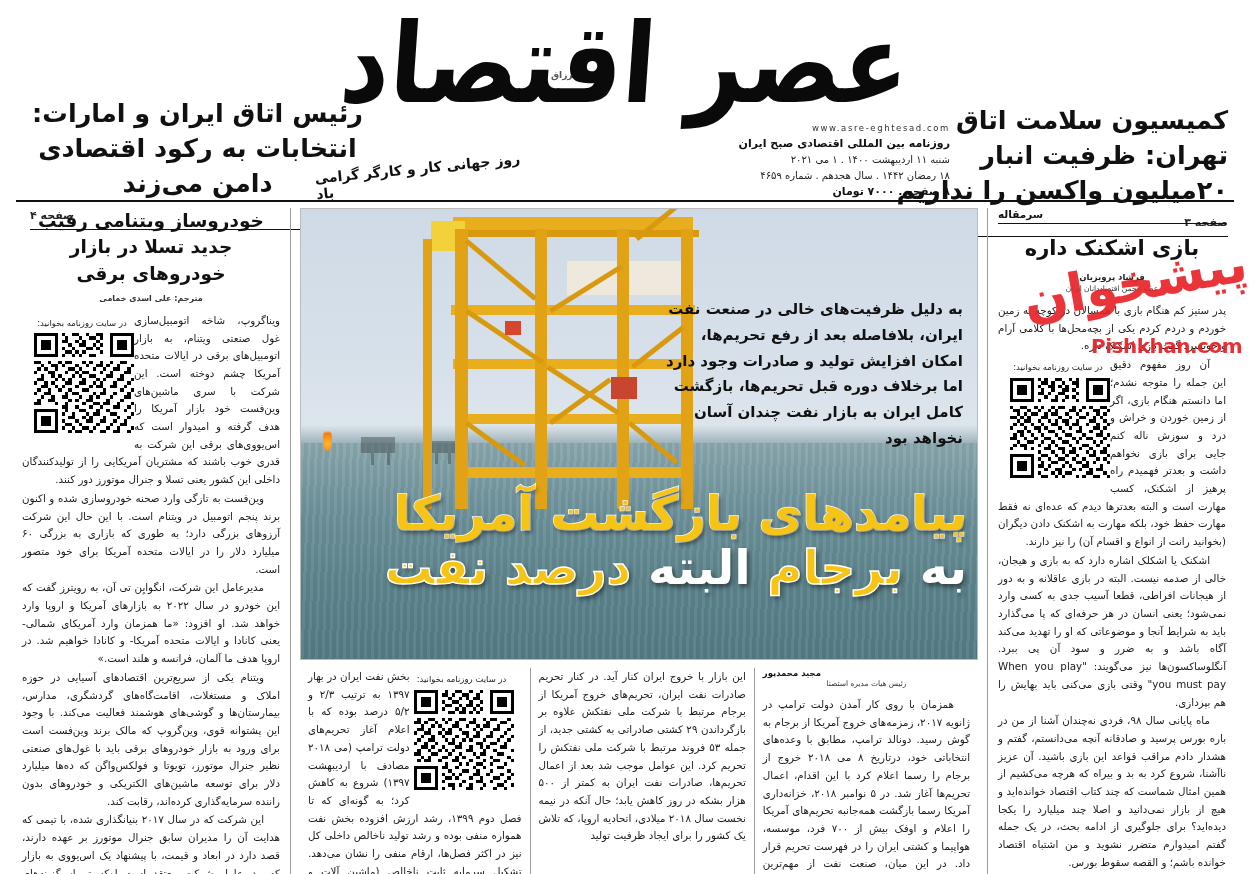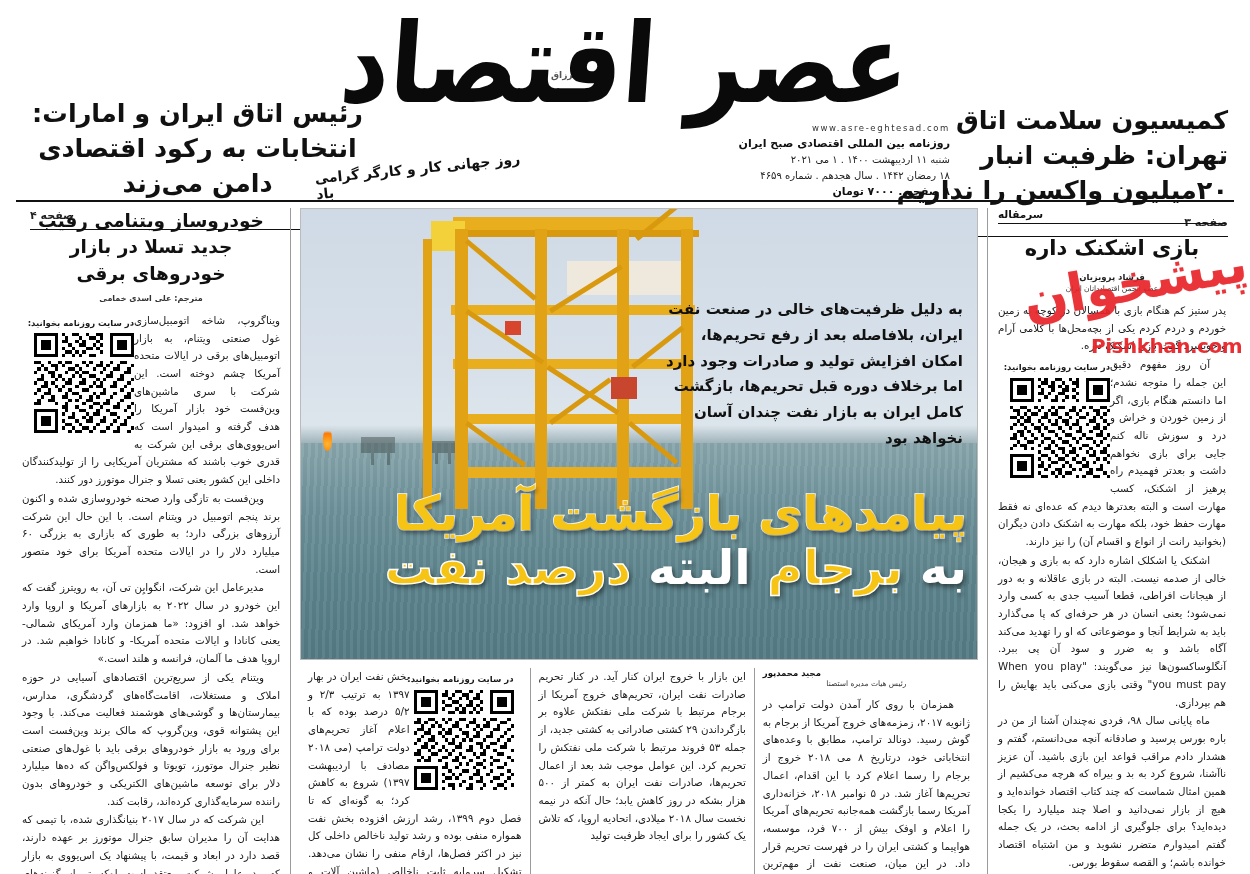--- a/index.html
+++ b/index.html
@@ -91,21 +91,21 @@
   .flowtext{
     font-size:10.3px;line-height:1.72;text-align:justify;color:#1a1a1a;
     text-justify:inter-word;hyphens:none;
   }
   .flowtext p{margin:0 0 1px;text-indent:16px;}
   .flowtext p.noind{text-indent:0;}
 
   
   .qr-block{float:left;width:104px;margin:4px 0 5px 8px;}
   .qr-block.rightfloat{float:right;margin:4px 8px 5px 0;}
-  .qr-label{font-size:8.5px;font-weight:bold;text-align:center;margin-bottom:3px;white-space:nowrap;}
+  .qr-label{font-size:8.5px;font-weight:normal;text-align:center;margin-bottom:3px;white-space:nowrap;}
   .qr{width:100px;height:100px;display:block;}
 
   
   .watermark{
     position:absolute;pointer-events:none;z-index:40;
     left:1062px;top:258px;width:190px;height:120px;
   }
   .wm-fa{
     position:absolute;right:4px;top:-6px;
     font-size:52px;font-weight:bold;color:#e8242a;opacity:.92;

